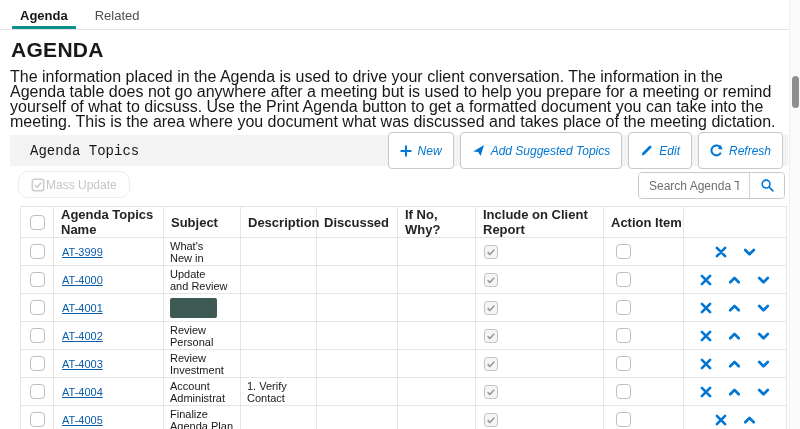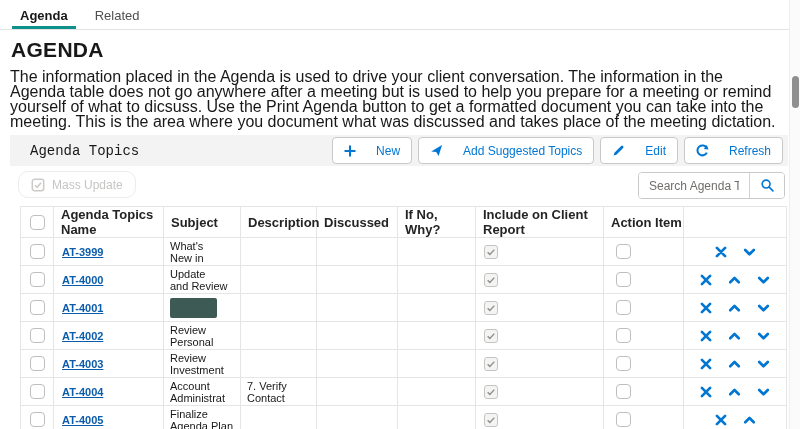--- a/index.html
+++ b/index.html
@@ -15,28 +15,28 @@
 
   
   .page-title { margin:8px 0 0 11px; font-size:21px; line-height:24px; font-weight:700;
     letter-spacing:.3px; }
   .desc { margin:7px 20px 0 10px; font-size:16px; line-height:15px; color:#181818; }
 
   
   .band { margin:6px 0 0 10px; width:778px; height:31px; background:#f3f3f3;
     display:flex; align-items:center; padding:0 5px 0 20px; }
   .band-title { font-size:14px; color:#181818; flex:1;font-family:Liberation Mono, monospace; }
-  .btn { display:inline-flex; align-items:center; gap:20px; height:27px; padding:0 11px;
+  .btn { display:inline-flex; align-items:center; gap:6px; height:37px; padding:0 11px;
     background:#fff; border:1px solid #c9c9c9; border-radius:4px; color:#0176d3;
-    font-size:12px; font-family:inherit; margin-left:6px; cursor:pointer; white-space:nowrap; }
+    font-size:12px; font-family:inherit; margin-left:6px; cursor:pointer; white-space:nowrap;font-style:italic; }
 
   
   .toolbar { height:40px; position:relative; }
   .btn-disabled { position:absolute; left:18px; top:5px; display:inline-flex; align-items:center;
-    gap:7px; height:27px; padding:0 12px; background:#fff; border:1px solid #ececeb;
+    gap:1px; height:27px; padding:0 12px; background:#fff; border:1px solid #ececeb;
     border-radius:10px; color:#c7c5c3; font-size:12px; font-family:inherit; cursor:default; }
   .search-group { position:absolute; right:15px; top:6px; display:flex; height:27px;
     border:1px solid #c9c9c9; border-radius:4px; overflow:hidden; background:#fff; }
   .search-group input { width:110px; border:none; outline:none; padding:0 10px;
     font-size:12px; font-family:inherit; color:#181818; }
   .search-group input::placeholder { color:#706e6b; }
   .search-btn { width:35px; border:none; border-left:1px solid #d4d2d0; background:#fff;
     display:flex; align-items:center; justify-content:center; cursor:pointer; }
 
   
@@ -44,21 +44,21 @@
     font-size:11px; }
   th, td { border:1px solid #e5e5e5; vertical-align:middle; }
   th { height:30px; font-weight:700; text-align:left; padding-left:7px; color:#242424;
     font-size:13px; }
   td { height:28px; }
   .c-select { text-align:center; padding-left:0; }
   td.c-name { padding-left:8px; }
   td.c-subject, td.c-desc { padding-left:6px; white-space:pre-line; line-height:12px; }
   td.c-include { padding-left:8px; }
   td.c-action-item { padding-left:12px; }
-  a.link { color:#0b5cab; font-weight:700; text-decoration:underline;text-align:center; }
+  a.link { color:#0b5cab; font-weight:400; text-decoration:underline;text-align:center; }
 
   
   .cb { display:inline-block; width:15px; height:15px; border:1px solid #c1bfbd;
     border-radius:4px; background:#fff; vertical-align:middle; cursor:pointer; }
   .cb svg { display:none; margin:1px; }
   .cb.checked { background:#f4f4f3; border-color:#c6c4c2; }
   .cb.checked svg { display:block; }
   .cb-sm { width:14px; height:14px; border-radius:3px; }
 
   .redacted { display:inline-block; width:47px; height:20px; background:#3e5a54;
@@ -386,21 +386,21 @@
 
   <tr>
     <td class="c-select">
       <span class="cb"></span>
     </td>
     <td class="c-name">
       <a class="link" href="#">AT-4004</a>
     </td>
     <td class="c-subject"><span>Account
 Administrat</span></td>
-    <td class="c-desc"><span>7. Verify
+    <td class="c-desc"><span>1. Verify
 Contact</span></td>
     <td class="c-discussed"><span></span></td>
     <td class="c-why"><span></span></td>
     <td class="c-include">
       <span class="cb cb-sm checked">
         <svg width="10" height="10" viewBox="0 0 12 12">
               <path d="M2 6.4 L4.6 9 L10 3.2" stroke="#8e8c8a" stroke-width="1.6" fill="none"></path>
             </svg>
       </span>
     </td>

